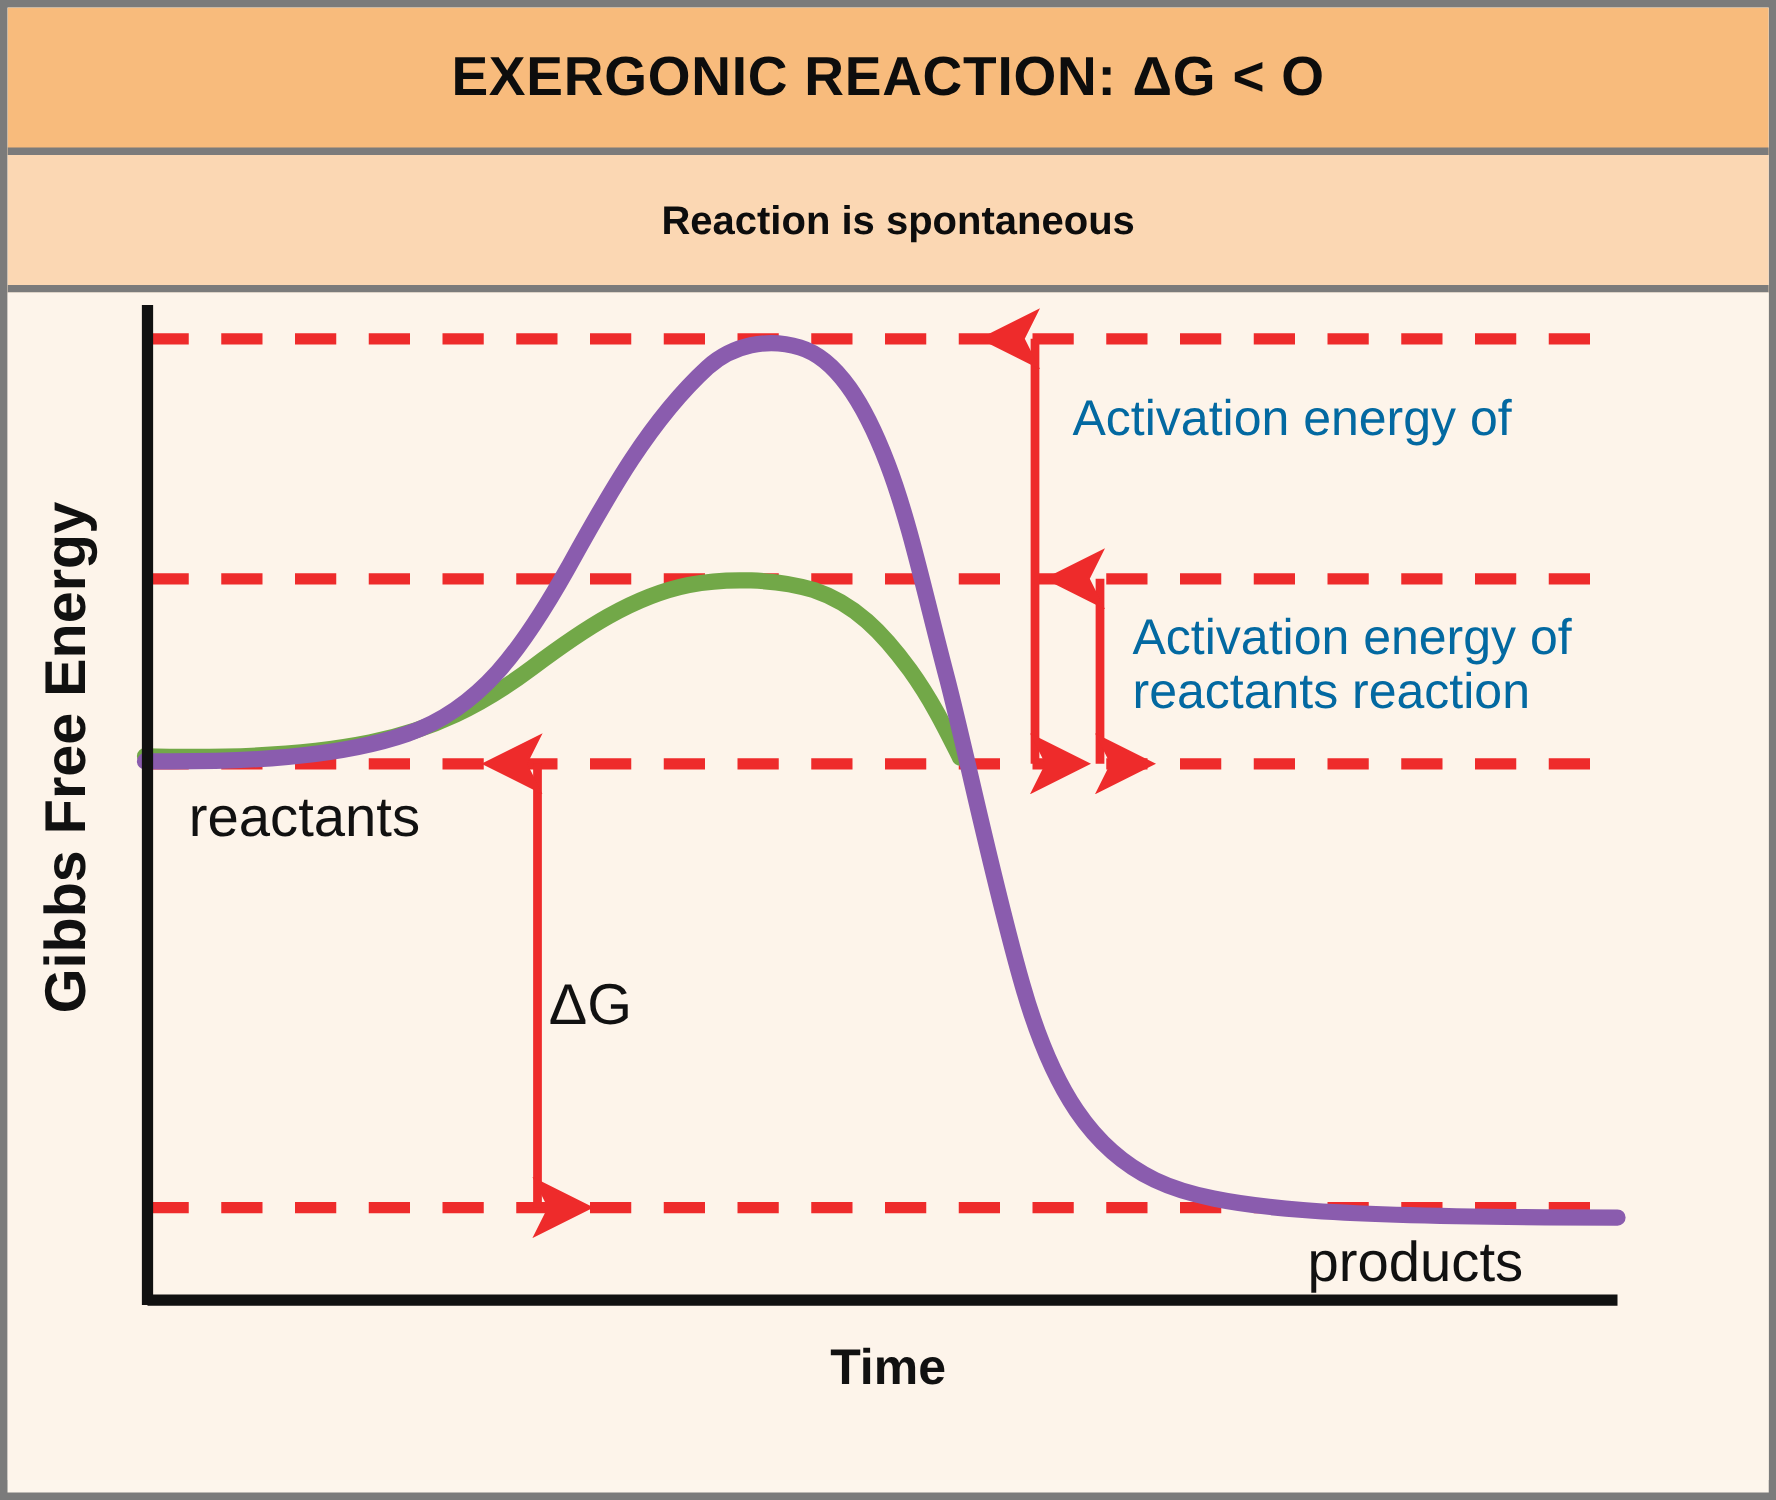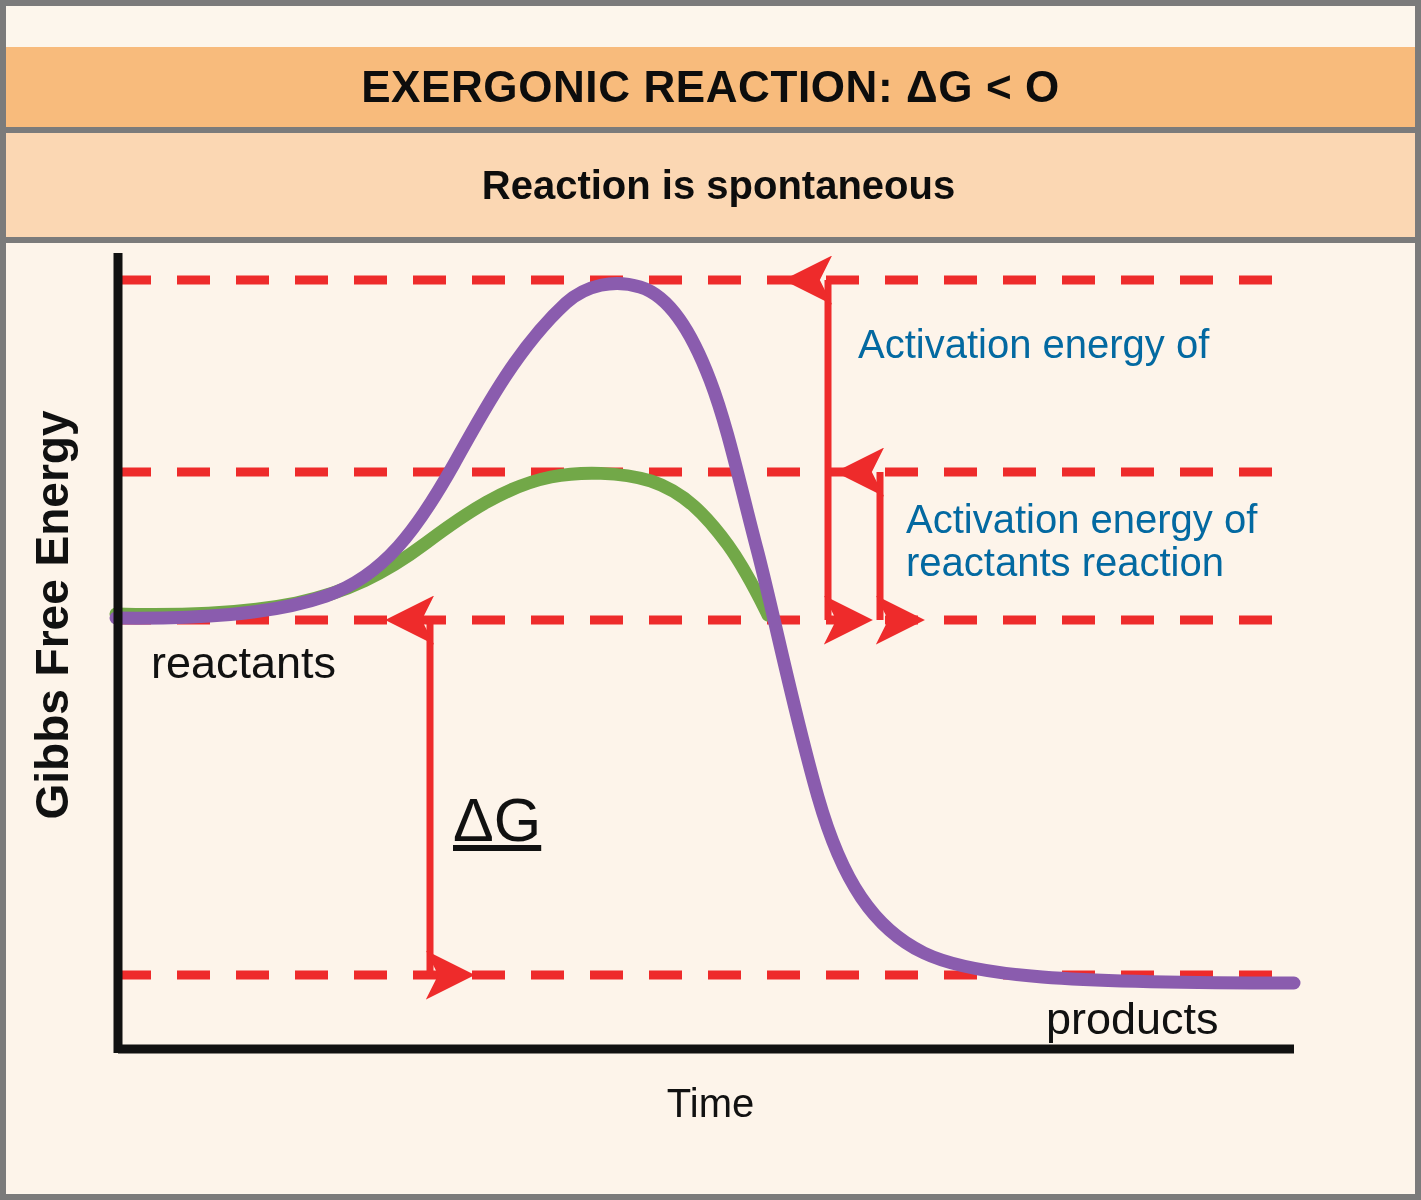--- a/index.html
+++ b/index.html
@@ -22,32 +22,31 @@
   .band {
     box-sizing: border-box;
     width: 100%;
     display: flex;
     align-items: center;
     justify-content: center;
     text-align: center;
     border-bottom: 6px solid #7b7b7b;
   }
   #title-band {
-    height: 86px;
+    height: 118px;
     background: #f8bb7c;
     font-size: 44px;
     font-weight: bold;
     letter-spacing: 0.6px;
     color: #0d0d0d;
-    margin-top: 41px;
   }
   #subtitle-band {
     height: 110px;
     background: #fbd7b3;
-    font-size: 40px;
+    font-size: 32px;
     font-weight: bold;
     color: #0d0d0d;
     padding-left: 16px;
   }
   #plot-area {
     position: relative;
     width: 100%;
     height: 950px;
     background: #fdf4ea;
   }
@@ -71,37 +70,36 @@
     font-weight: bold;
     transform: rotate(-90deg);
     transform-origin: center center;
   }
   #x-axis-label {
     left: 0;
     top: 838px;
     width: 1409px;
     text-align: center;
     font-size: 40px;
-    font-weight: normal;
+    font-weight: bold;
   }
   #reactants-label {
     left: 145px;
     top: 394px;
     font-size: 45px;
   }
   #products-label {
     left: 1040px;
     top: 750px;
     font-size: 45px;
   }
   #dg-label {
-    left: 447px;
+    left: 433px;
     top: 542px;
-    font-size: 61px;
-    text-decoration: underline;
+    font-size: 46px;
   }
   .annot-text {
     position: absolute;
     font-size: 40px;
     line-height: 1.07;
     color: #0369a1;
     white-space: nowrap;
   }
   #annot-uncat { left: 852px; top: 80px; }
   #annot-cat   { left: 900px; top: 255px; }

